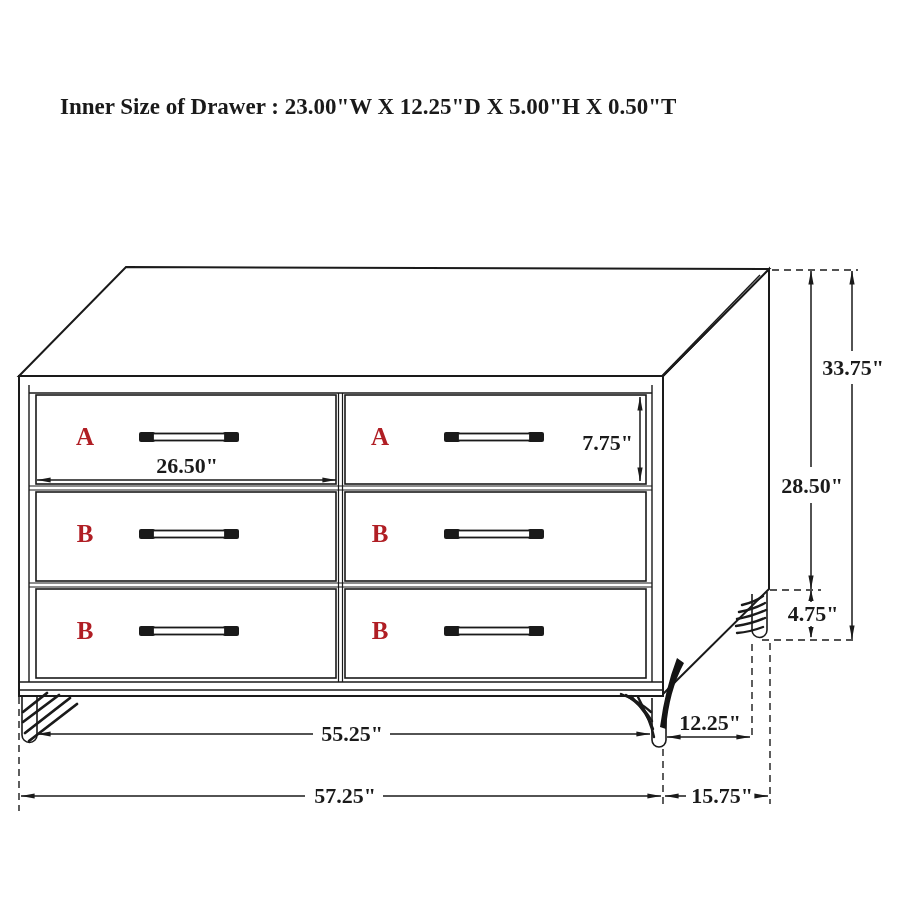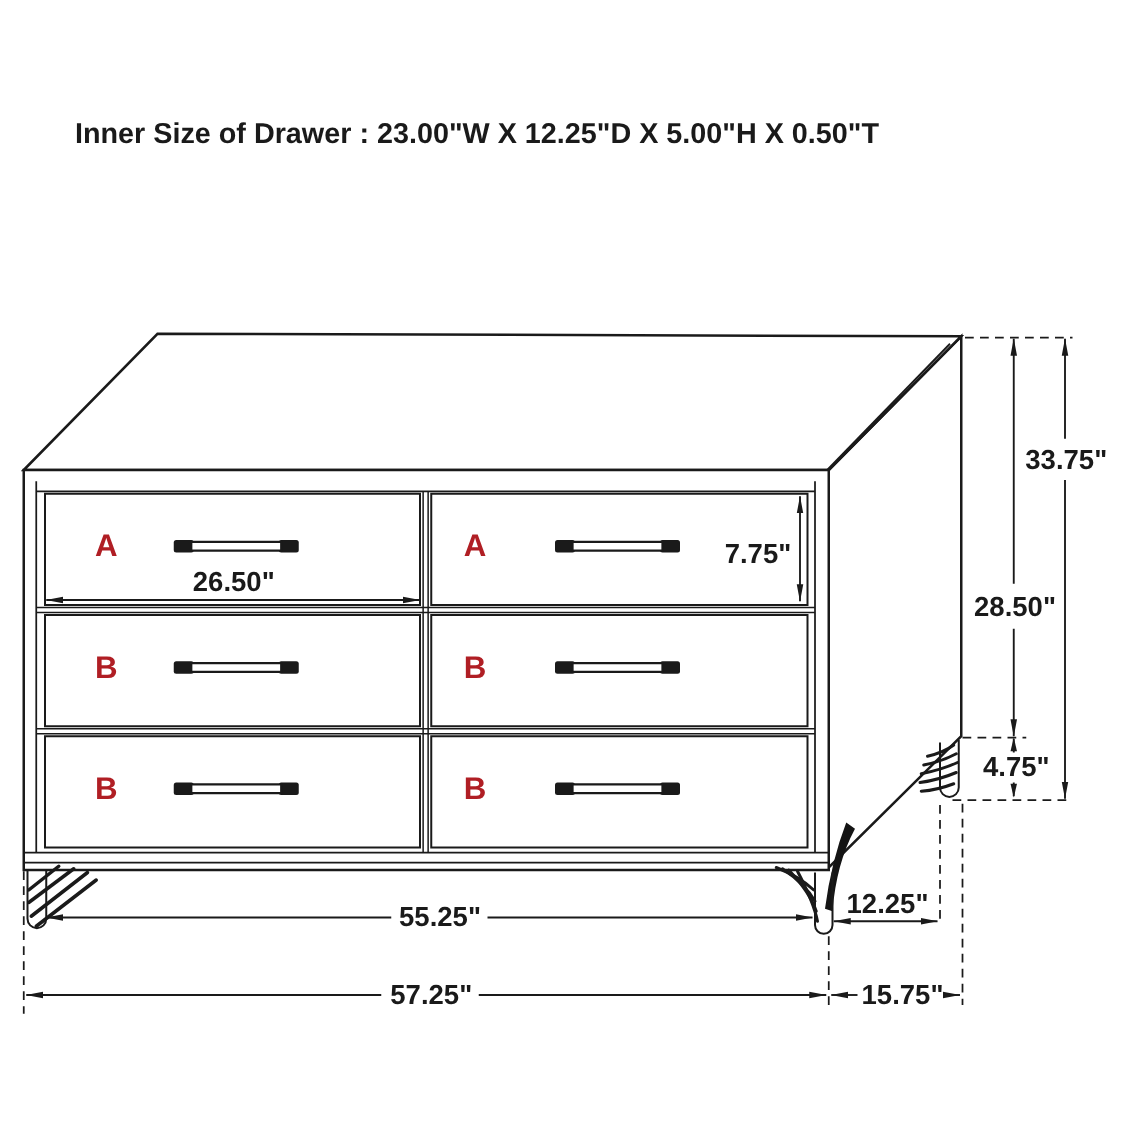--- a/index.html
+++ b/index.html
@@ -1,20 +1,20 @@
 <!DOCTYPE html>
 <html><head>
 <meta charset="utf-8">
 <style>
   html,body{margin:0;padding:0;background:#ffffff;}
   .canvas{
     position:relative;
     width:900px;height:900px;
     background:#ffffff;
-    font-family:Liberation Sans, sans-serif;
+    font-family:Liberation Serif, serif;
     overflow:hidden;
   }
   svg{display:block;}
   .t-title{font-size:23px;font-weight:bold;fill:#1a1a1a;}
   .t-dim{font-size:22px;font-weight:bold;fill:#1a1a1a;}
   .t-label{font-size:25px;font-weight:bold;}
   .ln{stroke:#1a1a1a;fill:none;}
   .fw{fill:#ffffff;stroke:#1a1a1a;}
   .dash{stroke:#1a1a1a;fill:none;stroke-width:1.4;stroke-dasharray:7 5;}
   .hatch{stroke:#1a1a1a;fill:none;stroke-linecap:round;}

